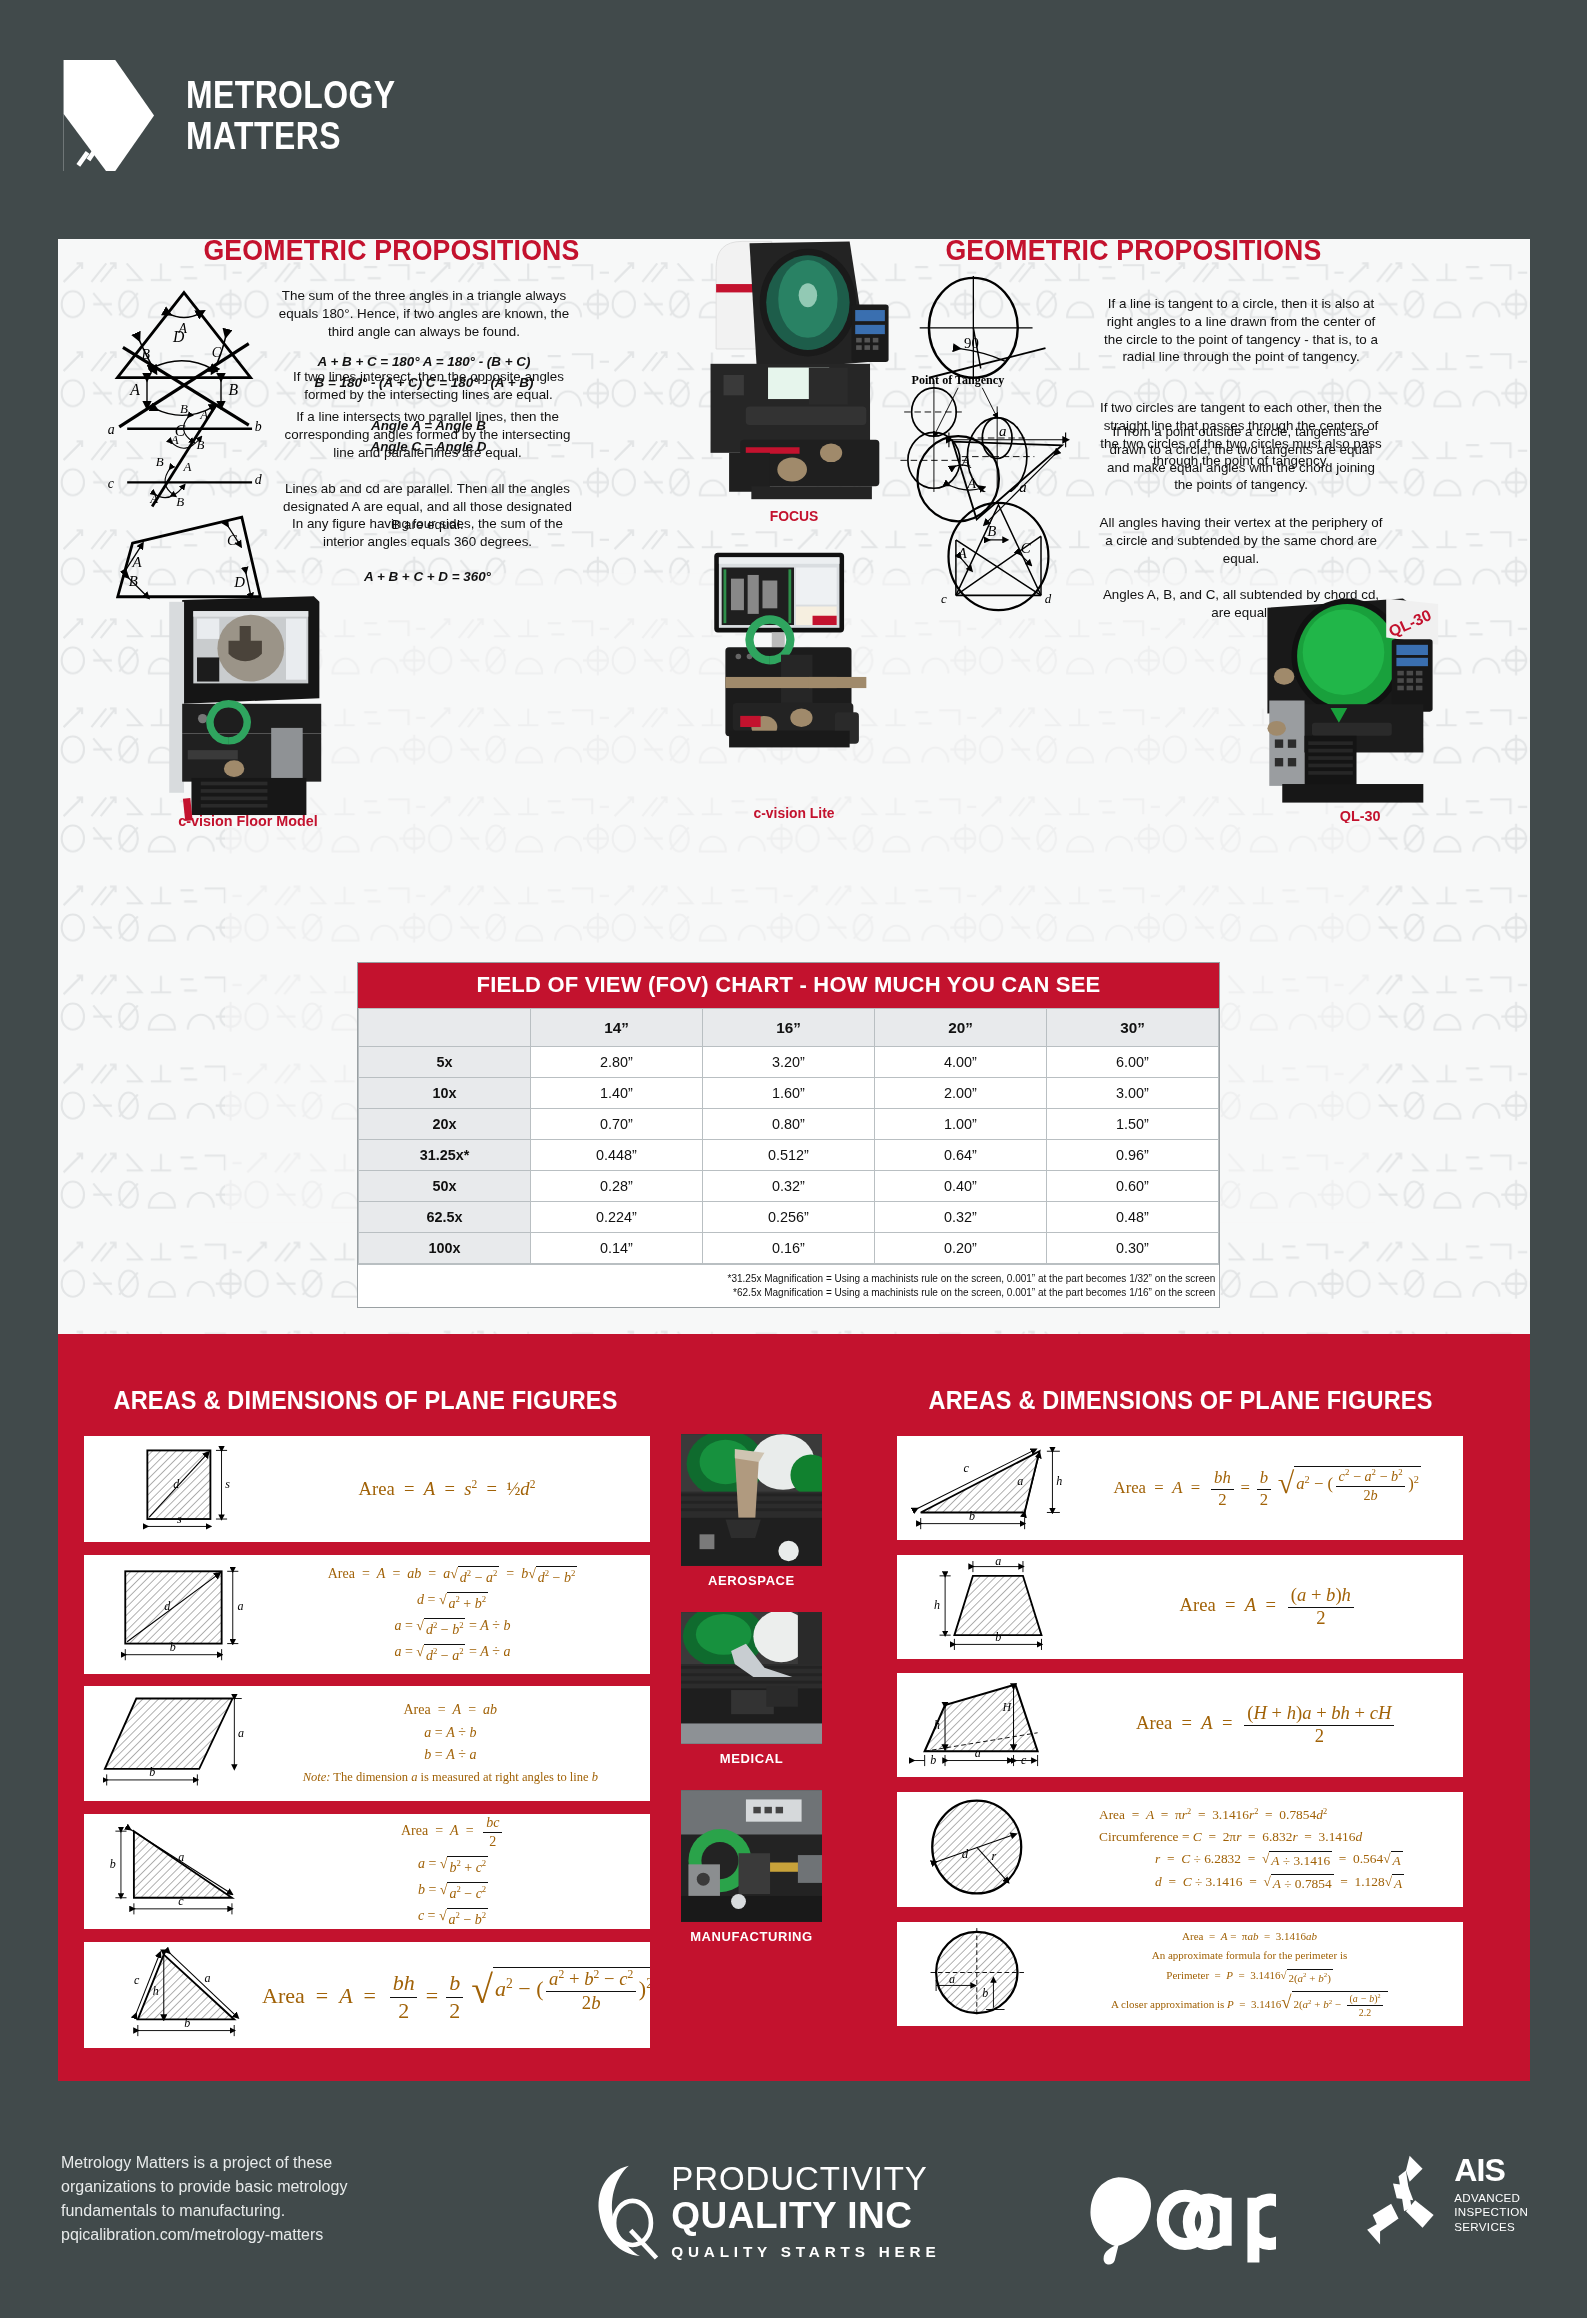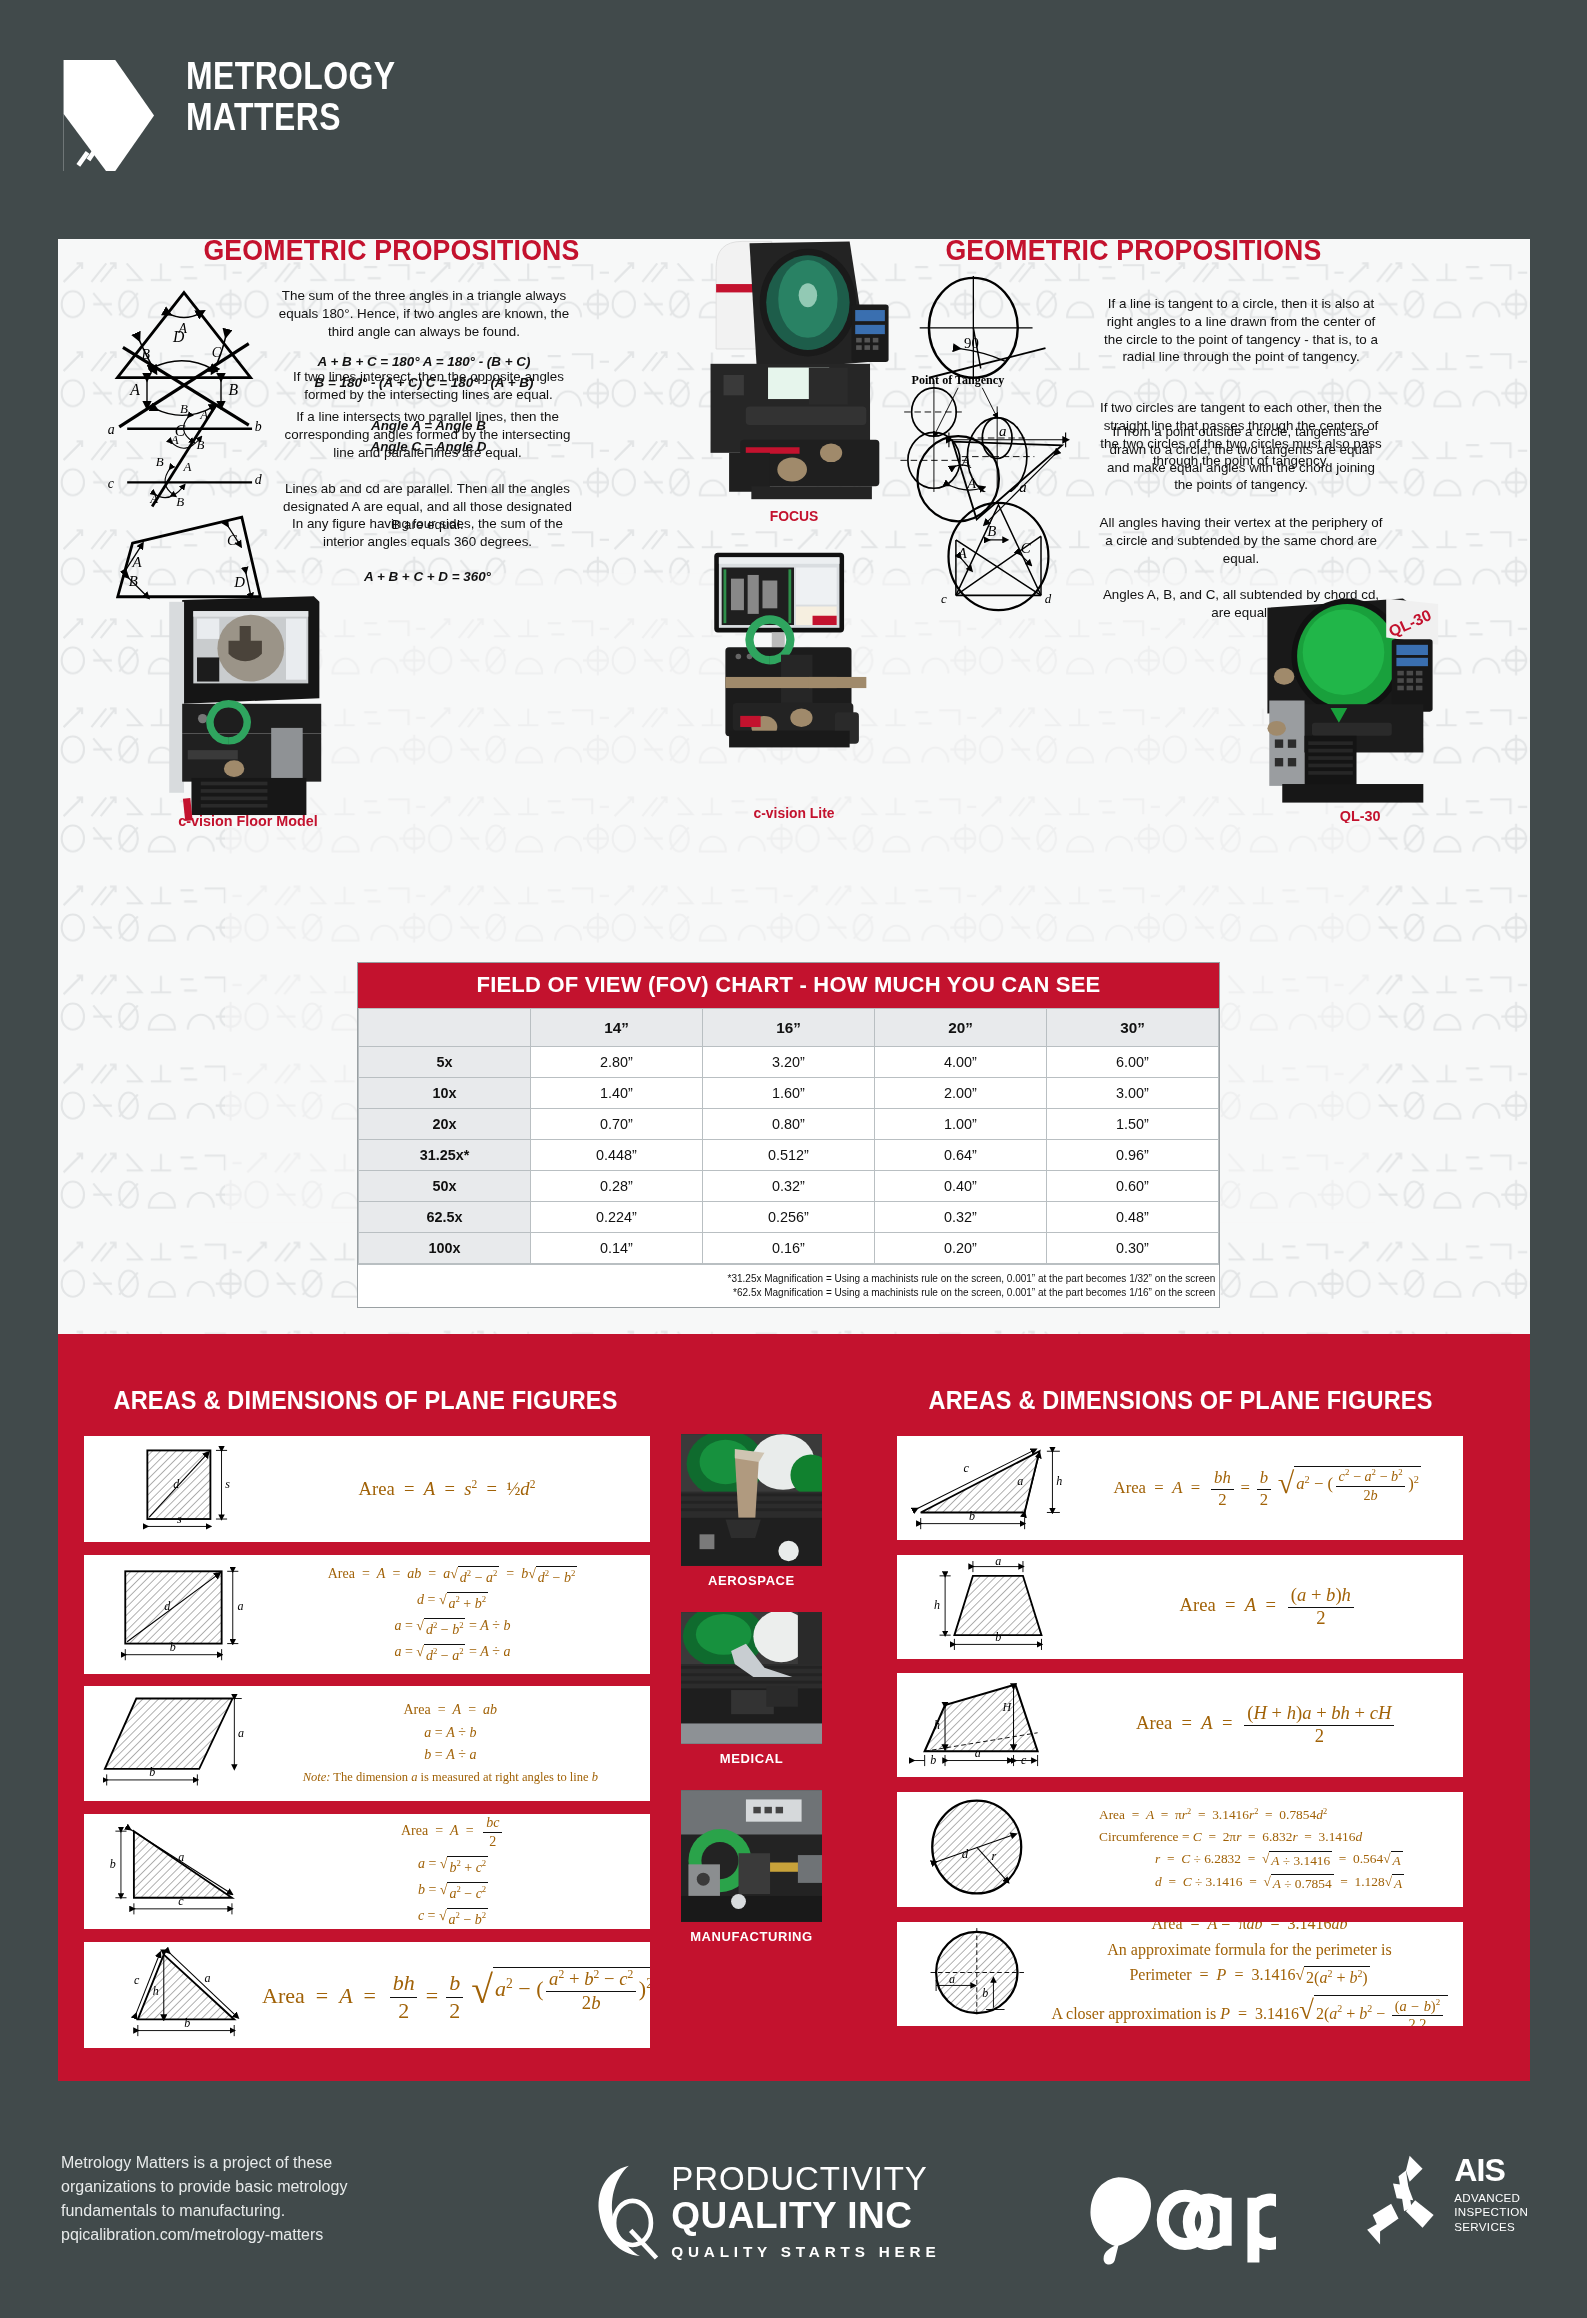--- a/index.html
+++ b/index.html
@@ -11,21 +11,21 @@
     overflow: hidden;
   }
 
   
   .header {
     position: absolute; left: 0; top: 0; width: 1587px; height: 239px;
     background: #414a4b;
   }
   .mm-logo {
     position: absolute; left: 58px; top: 56px;
-    display: flex; gap: 18.6px;
+    display: flex; align-items: center; gap: 18.6px;
   }
   .mm-mark { width: 109px; height: 119px; position: relative; }
   .mm-word {
     color: #fff;
     font-family: "Liberation Sans Narrow", "Liberation Sans", sans-serif;
     font-weight: 700; font-size: 38px; line-height: 1.07;
     letter-spacing: 0.5px; transform: scaleX(0.84); transform-origin: left center;
   }
   .hdr-right {
     position: absolute; right: 58px; top: 41px; text-align: right;
@@ -1034,21 +1034,21 @@
         <path d="M56 2 L56 98 M6 50 L108 50" stroke="#000" stroke-width="1" stroke-dasharray="5 3"></path>
         <path d="M12 64 L54 64" stroke="#000" stroke-width="1" marker-end="url(#a1)"></path>
         <path d="M12 58 L12 70" stroke="#000" stroke-width="1"></path>
         <text x="26" y="61" font-family="Liberation Serif, serif" font-style="italic" font-size="13">a</text>
         <path d="M74 88 L74 56" stroke="#000" stroke-width="1" marker-end="url(#a1)"></path>
         <path d="M66 90 L86 90" stroke="#000" stroke-width="1"></path>
         <text x="62" y="76" font-family="Liberation Serif, serif" font-style="italic" font-size="13">b</text>
       </svg>
     </div>
     <div class="cform">
-      <div class="stack" style="font-size:16px; gap:7.4px;">
+      <div class="stack" style="font-size:11px; gap:7.4px;">
         <span class="m">Area&nbsp; =&nbsp; <span class="mi">A</span> =&nbsp; π<span class="mi">ab</span>&nbsp; =&nbsp; 3.1416<span class="mi">ab</span></span>
         <span class="m">An approximate formula for the perimeter is</span>
         <span class="m">Perimeter&nbsp; =&nbsp; <span class="mi">P</span>&nbsp; =&nbsp; 3.1416<span class="rad">
               <span class="sign">√</span>
               <span class="body">2(<span class="mi">a</span><sup class="e">2</sup> + <span class="mi">b</span><sup class="e">2</sup>)</span>
             </span></span>
         <span class="m">A closer approximation is <span class="mi">P</span>&nbsp; =&nbsp; 3.1416<span class="rad">
               <span class="sign" style="font-size:1.7em;">√</span>
               <span class="body">2(<span class="mi">a</span><sup class="e">2</sup> + <span class="mi">b</span><sup class="e">2</sup> − <span class="frac" style="font-size:0.9em;">
                   <span class="num">(<span class="m" style="font-style:italic">a − b</span>)<sup class="e">2</sup></span>

